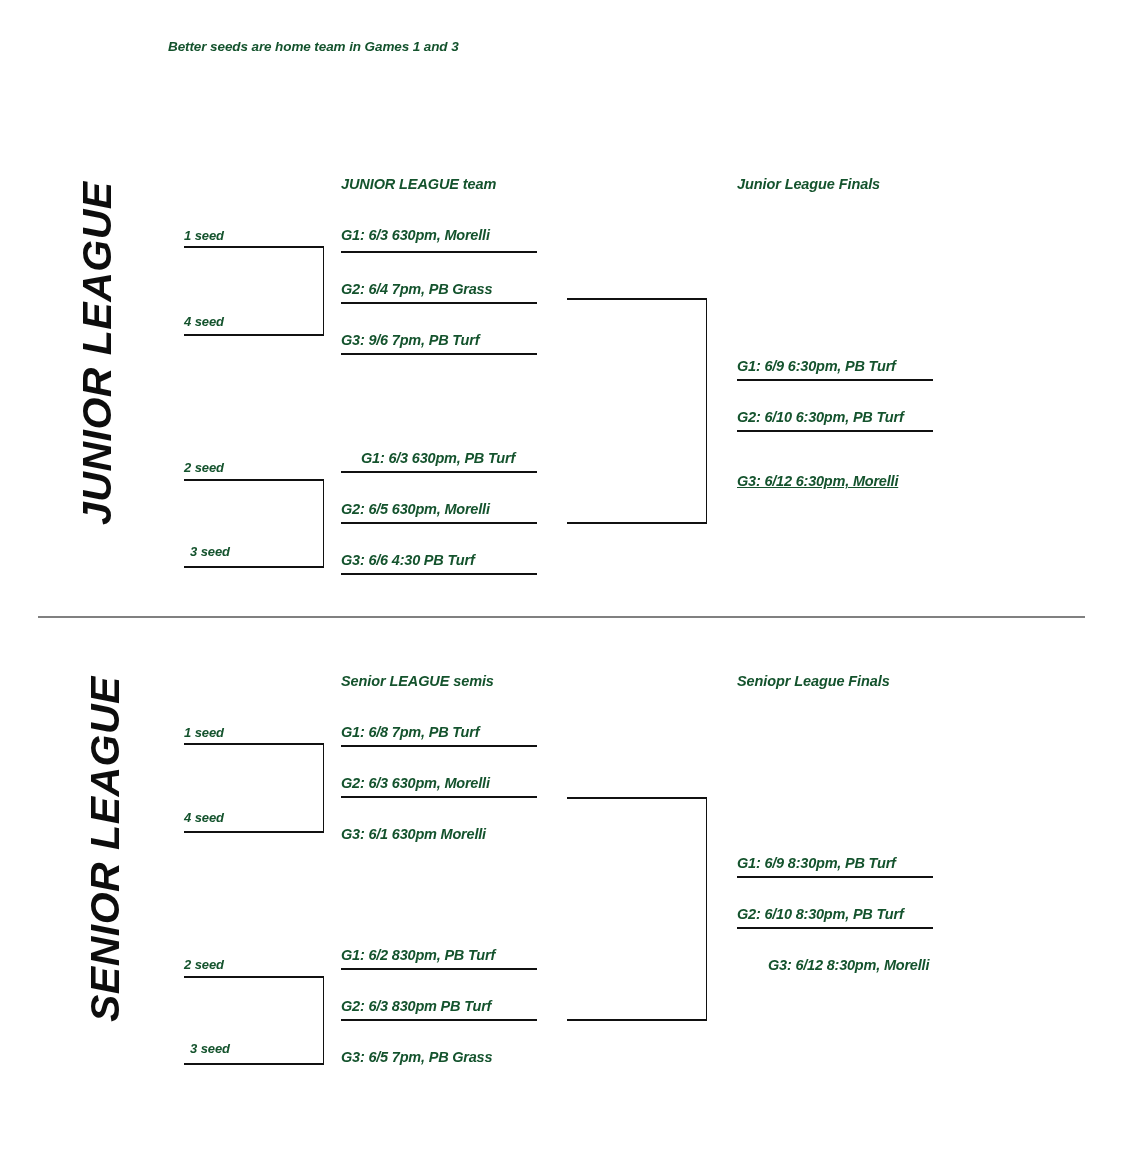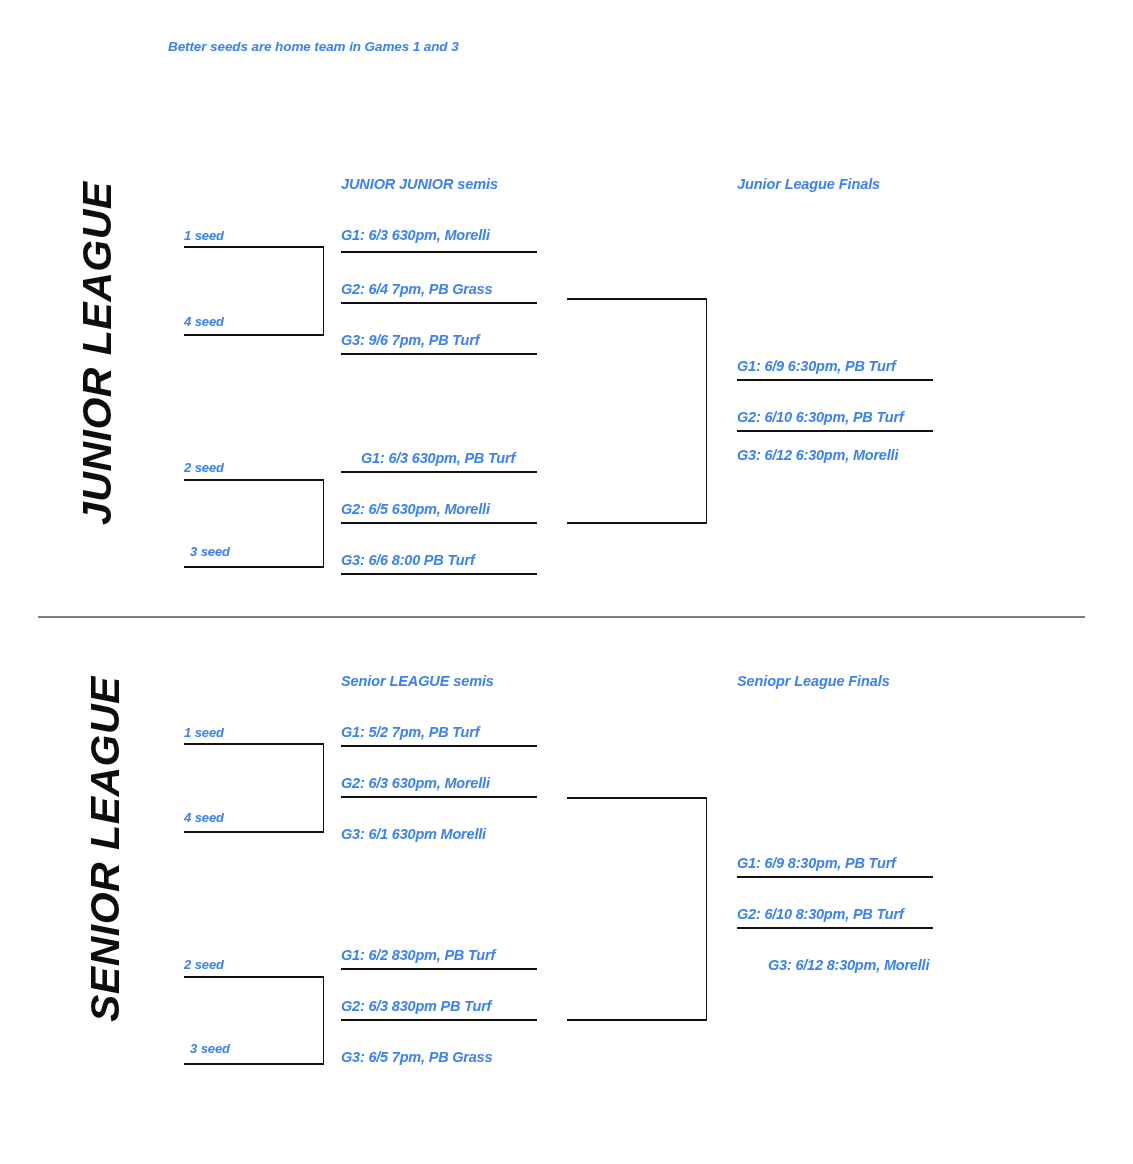--- a/index.html
+++ b/index.html
@@ -20,21 +20,21 @@
     background: #ffffff;
   }
 
   
   .txt {
     position: absolute;
     font-style: italic;
     font-weight: bold;
     white-space: nowrap;
     line-height: 1;
-    color: #3b82f6;
+    color: #14532d;
   }
   .note        { font-size: 13.5px; letter-spacing: -0.1px; }
   .col-head    { font-size: 14.5px; letter-spacing: -0.1px; }
   .game        { font-size: 14.5px; letter-spacing: -0.2px; }
   .seed        { font-size: 13px;   letter-spacing: -0.1px; }
 
   
   .league-name {
     position: absolute;
     font-family: "Liberation Sans", sans-serif;
@@ -72,21 +72,21 @@
 </style>
 </head>
 <body>
 
 <div id="page">
 
   <div class="txt note" style="left:168px; top:40px;">Better seeds are home team in Games 1 and 3</div>
 
   <div class="league-name" style="left:74px; top:525px;">JUNIOR LEAGUE</div>
 
-  <div class="txt col-head" style="left:341px; top:177px;">JUNIOR JUNIOR semis</div>
+  <div class="txt col-head" style="left:341px; top:177px;">JUNIOR LEAGUE team</div>
 
   <div class="txt col-head" style="left:737px; top:177px;">Junior League Finals</div>
 
   <div class="txt seed" style="left:184px; top:229px;">1 seed</div>
   <div class="hline" style="left:184px; top:246px; width:140px;"></div>
   <div class="vline" style="left:322.5px; top:246px; height:90px;"></div>
   <div class="txt seed" style="left:184px; top:315px;">4 seed</div>
   <div class="hline" style="left:184px; top:334px; width:140px;"></div>
 
   <div class="txt seed" style="left:184px; top:461px;">2 seed</div>
@@ -103,34 +103,34 @@
 
   <div class="txt game" style="left:341px; top:333px;">G3: 9/6 7pm, PB Turf</div>
   <div class="underline" style="left:341px; top:353px; width:196px;"></div>
 
   <div class="txt game" style="left:361px; top:451px;">G1: 6/3 630pm, PB Turf</div>
   <div class="underline" style="left:341px; top:471px; width:196px;"></div>
 
   <div class="txt game" style="left:341px; top:502px;">G2: 6/5 630pm, Morelli</div>
   <div class="underline" style="left:341px; top:522px; width:196px;"></div>
 
-  <div class="txt game" style="left:341px; top:553px;">G3: 6/6 8:00 PB Turf</div>
+  <div class="txt game" style="left:341px; top:553px;">G3: 6/6 4:30 PB Turf</div>
   <div class="underline" style="left:341px; top:573px; width:196px;"></div>
 
   <div class="hline" style="left:567px; top:298px; width:140px;"></div>
   <div class="vline" style="left:705.5px; top:298px; height:226px;"></div>
   <div class="hline" style="left:567px; top:522px; width:140px;"></div>
 
   <div class="txt game" style="left:737px; top:359px;text-align:right;">G1: 6/9 6:30pm, PB Turf</div>
   <div class="underline" style="left:737px; top:379px; width:196px;"></div>
 
   <div class="txt game" style="left:737px; top:410px;">G2: 6/10 6:30pm, PB Turf</div>
   <div class="underline" style="left:737px; top:430px; width:196px;"></div>
 
-  <div class="txt game" style="left:737px; top:448px;">G3: 6/12 6:30pm, Morelli</div>
+  <div class="txt game" style="left:737px; top:474px;text-decoration:underline;">G3: 6/12 6:30pm, Morelli</div>
 
   <div class="section-divider" style="left:38px; top:616px; width:1047px;"></div>
 
   <div class="league-name" style="left:82px; top:1022px;">SENIOR LEAGUE</div>
 
   <div class="txt col-head" style="left:341px; top:674px;">Senior LEAGUE semis</div>
 
   <div class="txt col-head" style="left:737px; top:674px;">Seniopr League Finals</div>
 
   <div class="txt seed" style="left:184px; top:726px;">1 seed</div>
@@ -138,21 +138,21 @@
   <div class="vline" style="left:322.5px; top:743px; height:90px;"></div>
   <div class="txt seed" style="left:184px; top:811px;">4 seed</div>
   <div class="hline" style="left:184px; top:831px; width:140px;"></div>
 
   <div class="txt seed" style="left:184px; top:958px;">2 seed</div>
   <div class="hline" style="left:184px; top:976px; width:140px;"></div>
   <div class="vline" style="left:322.5px; top:976px; height:88px;"></div>
   <div class="txt seed" style="left:190px; top:1042px;">3 seed</div>
   <div class="hline" style="left:184px; top:1063px; width:140px;"></div>
 
-  <div class="txt game" style="left:341px; top:725px;">G1: 5/2 7pm, PB Turf</div>
+  <div class="txt game" style="left:341px; top:725px;">G1: 6/8 7pm, PB Turf</div>
   <div class="underline" style="left:341px; top:745px; width:196px;"></div>
 
   <div class="txt game" style="left:341px; top:776px;">G2: 6/3 630pm, Morelli</div>
   <div class="underline" style="left:341px; top:796px; width:196px;"></div>
 
   <div class="txt game" style="left:341px; top:827px;">G3: 6/1 630pm Morelli</div>
 
   <div class="txt game" style="left:341px; top:948px;">G1: 6/2 830pm, PB Turf</div>
   <div class="underline" style="left:341px; top:968px; width:196px;"></div>
 

